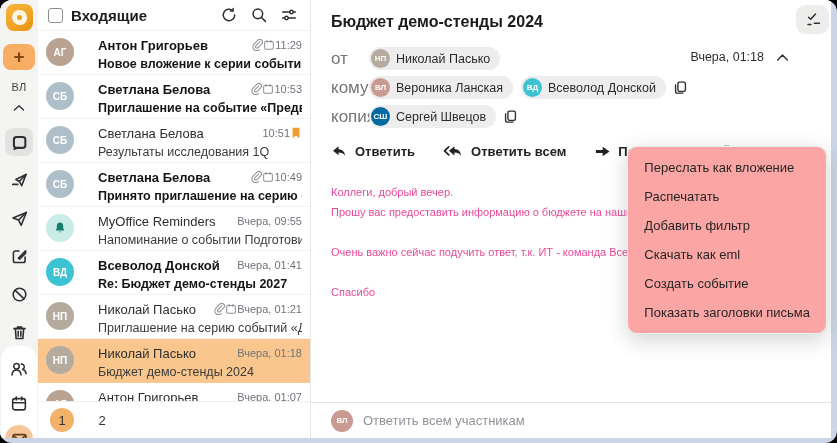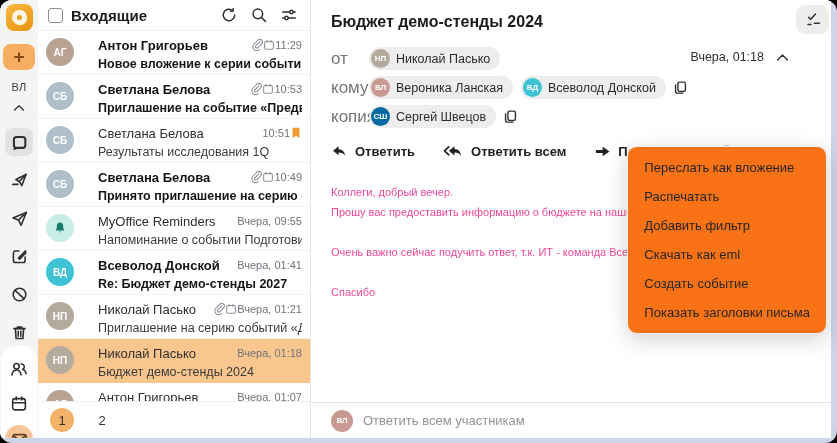--- a/index.html
+++ b/index.html
@@ -60,21 +60,21 @@
   .d-toolbar{display:flex;align-items:flex-start;margin:16px 18px 15px 20px;gap:28px;}
   .tb-btn{display:flex;align-items:center;gap:7px;font-size:13px;font-weight:700;color:#222;cursor:pointer;white-space:nowrap;}
   .tb-right{margin-left:auto;display:flex;align-items:center;gap:27px;}
   .abtn{display:flex;cursor:pointer;}
   .d-body{margin:22px 0 0 20px;overflow:hidden;}
   .bline{font-size:11px;line-height:20px;color:#ec4899;white-space:nowrap;overflow:hidden;min-height:20px;}
   .quick-reply{position:absolute;left:0;right:0;bottom:0;height:35px;border-top:1px solid #e4e4e4;display:flex;align-items:center;gap:10px;padding-left:20px;background:#fff;cursor:text;}
   .qr-av{width:22px;height:22px;border-radius:50%;background:#c99a92;color:#fff;font-size:8px;font-weight:700;display:flex;align-items:center;justify-content:center;}
   .qr-text{font-size:13px;color:#8f9398;}
   
-  .menu{position:absolute;top:146px;right:10px;background:#f97316;border:1px solid #ececec;border-radius:10px;box-shadow:0 6px 22px rgba(0,0,0,.18);padding:6px 0;z-index:50;}
+  .menu{position:absolute;top:146px;right:10px;background:#fca5a5;border:1px solid #ececec;border-radius:10px;box-shadow:0 6px 22px rgba(0,0,0,.18);padding:6px 0;z-index:50;}
   .menu-item{padding:7px 16px;font-size:13px;color:#262626;white-space:nowrap;cursor:pointer;}
 </style>
 </head>
 <body>
 
 <div class="window">
   <div class="app">
 
     <aside class="sidebar">
       <div class="logo">

